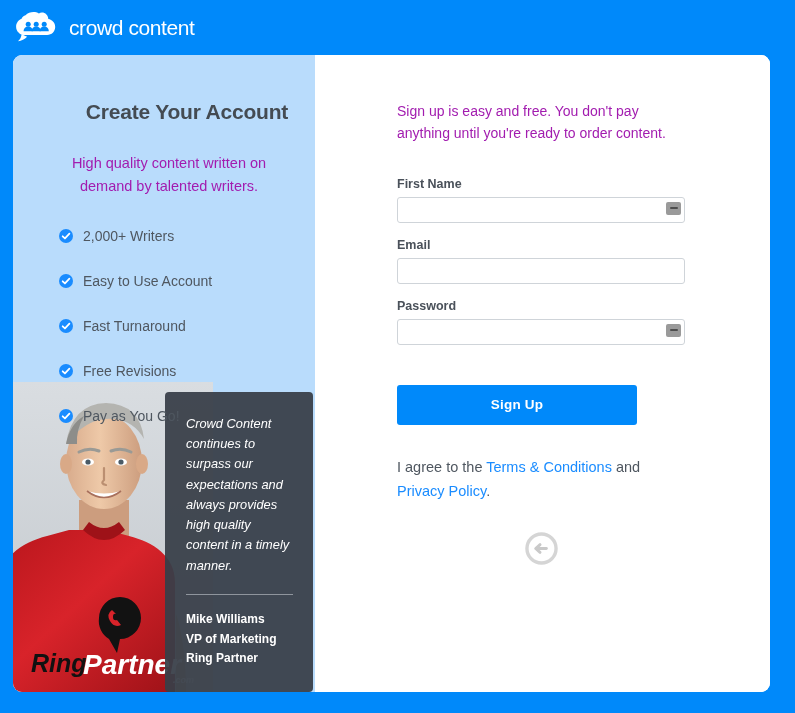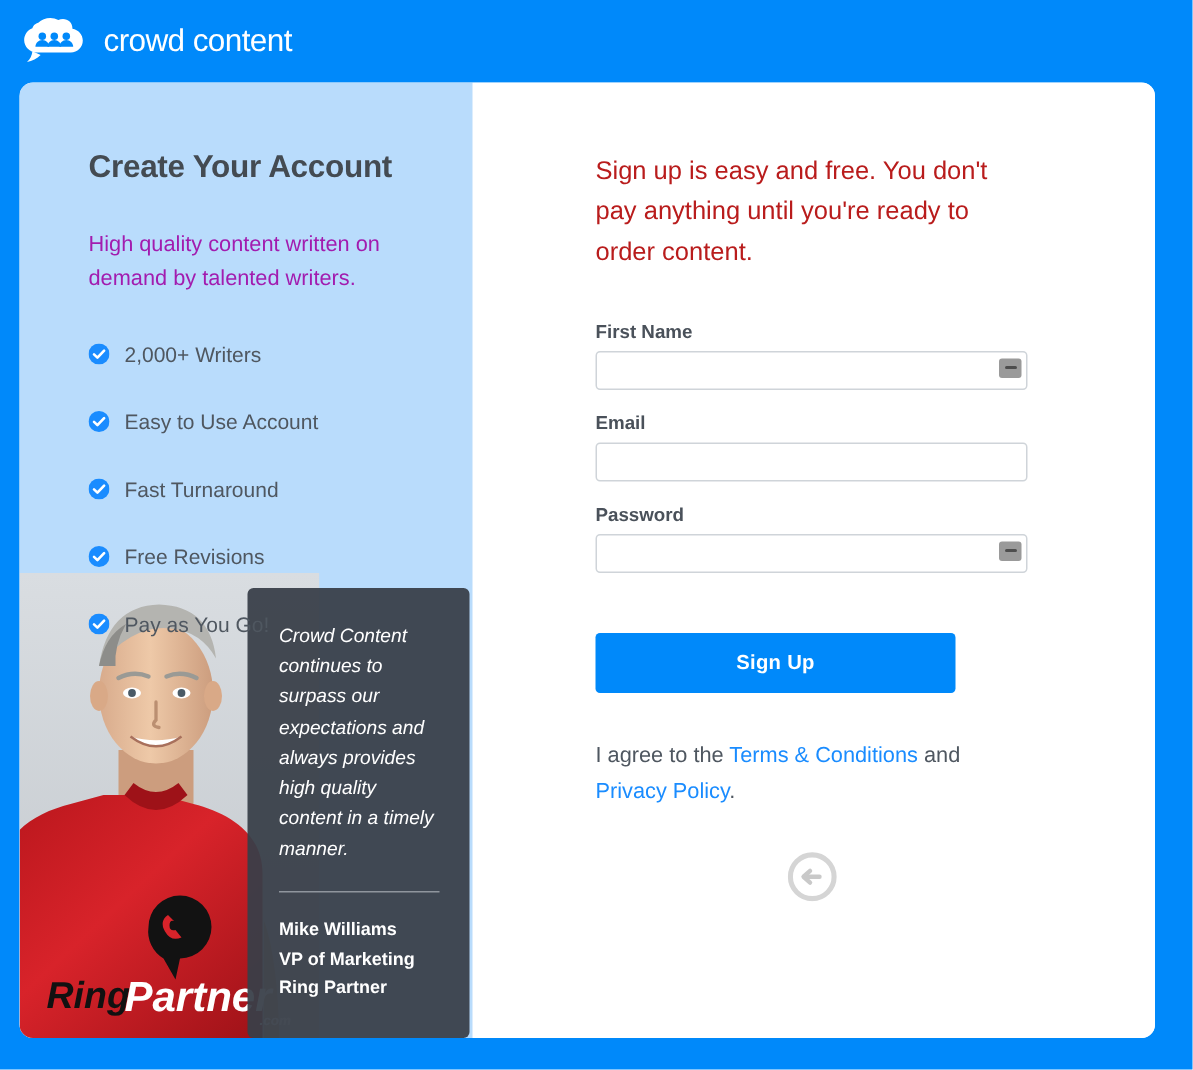--- a/index.html
+++ b/index.html
@@ -57,20 +57,21 @@
     width: 302px;
     flex: 0 0 302px;
     background: #b9dcfc;
     position: relative;
     overflow: hidden;
   }
   .left-inner {
     position: relative;
     z-index: 3;
     padding: 45px 0 0 46px;
+    text-align: center;
   }
   .panel-title {
     color: #444b52;
     font-size: 21px;
     font-weight: bold;
     margin: 0 0 28px 0;
     letter-spacing: -0.2px;
   }
   .panel-sub {
     color: #a21caf;
@@ -147,22 +148,22 @@
   }
 
   
   .right-panel {
     flex: 1 1 auto;
     background: #ffffff;
     padding: 45px 0 0 82px;
     box-sizing: border-box;
   }
   .intro {
-    color: #b91c1c;
-    font-size: 17px;
+    color: #a21caf;
+    font-size: 14px;
     line-height: 1.6;
     margin: 0 0 32px 0;
     max-width: 292px;
   }
   .field { margin-bottom: 15px; }
   .field-label {
     display: block;
     color: #4a515a;
     font-size: 12.5px;
     font-weight: bold;

